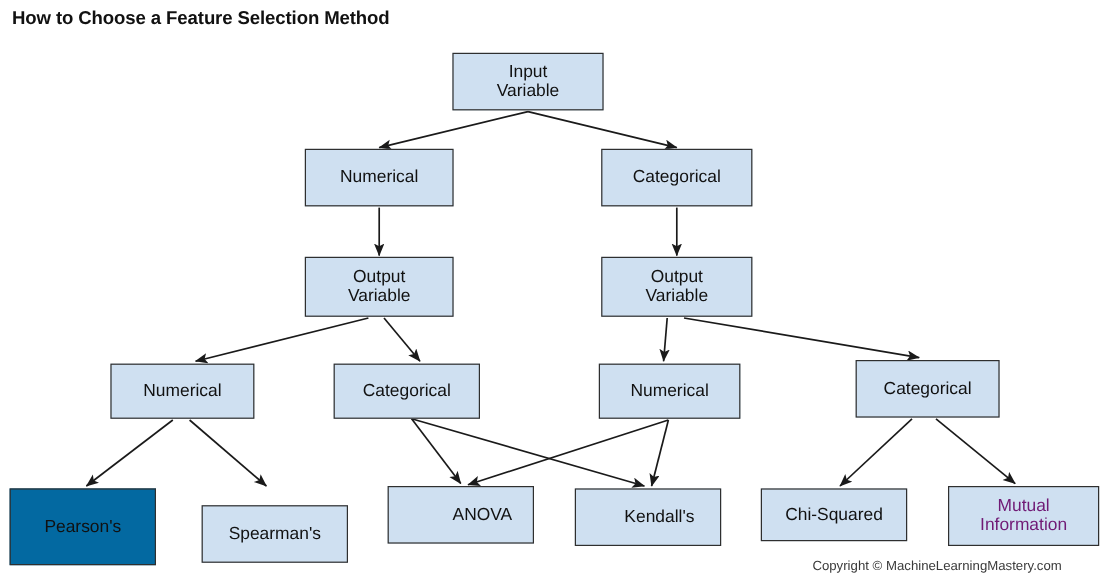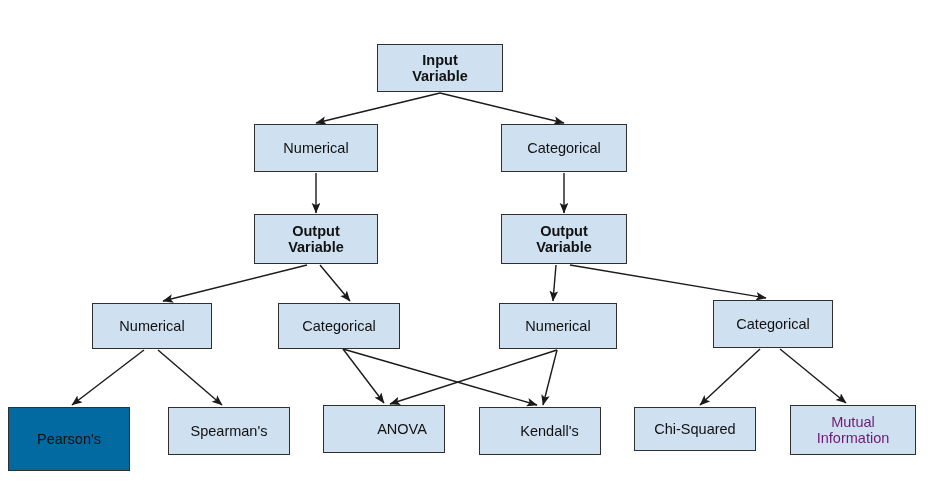--- a/index.html
+++ b/index.html
@@ -53,21 +53,21 @@
     display: flex;
     align-items: center;
     justify-content: center;
     text-align: center;
     color: #111111;
     font-size: 14.5px;
     line-height: 1.12;
     white-space: pre-line;
   }
   .nodebox.bold {
-    font-weight: bold;
+    font-weight: normal;
   }
   
   #logo {
     position: absolute;
     left: 836px;
     top: 6px;
     width: 90px;
     height: 92px;
     background: #6e9cbf;
     border: 1px solid #d8d8d8;
@@ -85,20 +85,21 @@
     font-size: 10.5px;
     letter-spacing: 0.3px;
     font-family: "Liberation Sans", sans-serif;
   }
 </style>
 </head>
 <body>
 
 <div id="stage">
 
+  <div id="page-title">How to Choose a Feature Selection Method</div>
 
   <svg class="flow" viewBox="0 0 931 486" xmlns="http://www.w3.org/2000/svg">
     <defs>
       <marker id="arrowhead" markerWidth="9" markerHeight="9" refX="7.2" refY="3.1" orient="auto" markerUnits="strokeWidth">
         <path d="M0,0 L7.6,3.1 L0,6.2 L1.7,3.1 z" fill="#1a1a1a"></path>
       </marker>
     </defs>
     <g id="edge-layer">
         <line x1="440" y1="93" x2="316" y2="123" stroke="#1a1a1a" stroke-width="1.4" marker-end="url(#arrowhead)"></line>
         <line x1="440" y1="93" x2="564" y2="123" stroke="#1a1a1a" stroke-width="1.4" marker-end="url(#arrowhead)"></line>
@@ -126,23 +127,24 @@
       <div class="nodebox" style="left: 501px; top: 124px; width: 126px; height: 48px; background: rgb(207, 224, 241); border-color: rgb(47, 47, 47); color: rgb(17, 17, 17);">Categorical</div>
       <div class="nodebox bold" style="left: 254px; top: 214px; width: 124px; height: 50px; background: rgb(207, 224, 241); border-color: rgb(47, 47, 47); color: rgb(17, 17, 17);">Output
 Variable</div>
       <div class="nodebox bold" style="left: 501px; top: 214px; width: 126px; height: 50px; background: rgb(207, 224, 241); border-color: rgb(47, 47, 47); color: rgb(17, 17, 17);">Output
 Variable</div>
       <div class="nodebox" style="left: 92px; top: 303px; width: 120px; height: 46px; background: rgb(207, 224, 241); border-color: rgb(47, 47, 47); color: rgb(17, 17, 17);">Numerical</div>
       <div class="nodebox" style="left: 278px; top: 303px; width: 122px; height: 46px; background: rgb(207, 224, 241); border-color: rgb(47, 47, 47); color: rgb(17, 17, 17);">Categorical</div>
       <div class="nodebox" style="left: 499px; top: 303px; width: 118px; height: 46px; background: rgb(207, 224, 241); border-color: rgb(47, 47, 47); color: rgb(17, 17, 17);">Numerical</div>
       <div class="nodebox" style="left: 713px; top: 300px; width: 120px; height: 48px; background: rgb(207, 224, 241); border-color: rgb(47, 47, 47); color: rgb(17, 17, 17);">Categorical</div>
       <div class="nodebox" style="left: 8px; top: 407px; width: 122px; height: 64px; background: #0369a1; border-color: rgb(47, 47, 47); color: rgb(17, 17, 17);">Pearson's</div>
-      <div class="nodebox" style="left: 168px; top: 407px; width: 122px; height: 48px; background: rgb(207, 224, 241); border-color: rgb(47, 47, 47); color: rgb(17, 17, 17);">Spearman's</div>
+      <div class="nodebox" style="left: 168px; top: 421px; width: 122px; height: 48px; background: rgb(207, 224, 241); border-color: rgb(47, 47, 47); color: rgb(17, 17, 17);">Spearman's</div>
       <div class="nodebox" style="left: 323px; top: 405px; width: 122px; height: 48px; background: rgb(207, 224, 241); border-color: rgb(47, 47, 47); color: rgb(17, 17, 17); padding-left: 36px;">ANOVA</div>
       <div class="nodebox" style="left: 479px; top: 407px; width: 122px; height: 48px; background: rgb(207, 224, 241); border-color: rgb(47, 47, 47); color: rgb(17, 17, 17); padding-left: 19px;">Kendall's</div>
       <div class="nodebox" style="left: 634px; top: 407px; width: 122px; height: 44px; background: rgb(207, 224, 241); border-color: rgb(47, 47, 47); color: rgb(17, 17, 17);">Chi-Squared</div>
       <div class="nodebox" style="left: 790px; top: 405px; width: 126px; height: 50px; background: rgb(207, 224, 241); border-color: rgb(47, 47, 47); color: #701a75;">Mutual
 Information</div>
     </div>
 
 
+  <div id="copyright">Copyright © MachineLearningMastery.com</div>
 
 </div>
 
 </body></html>

